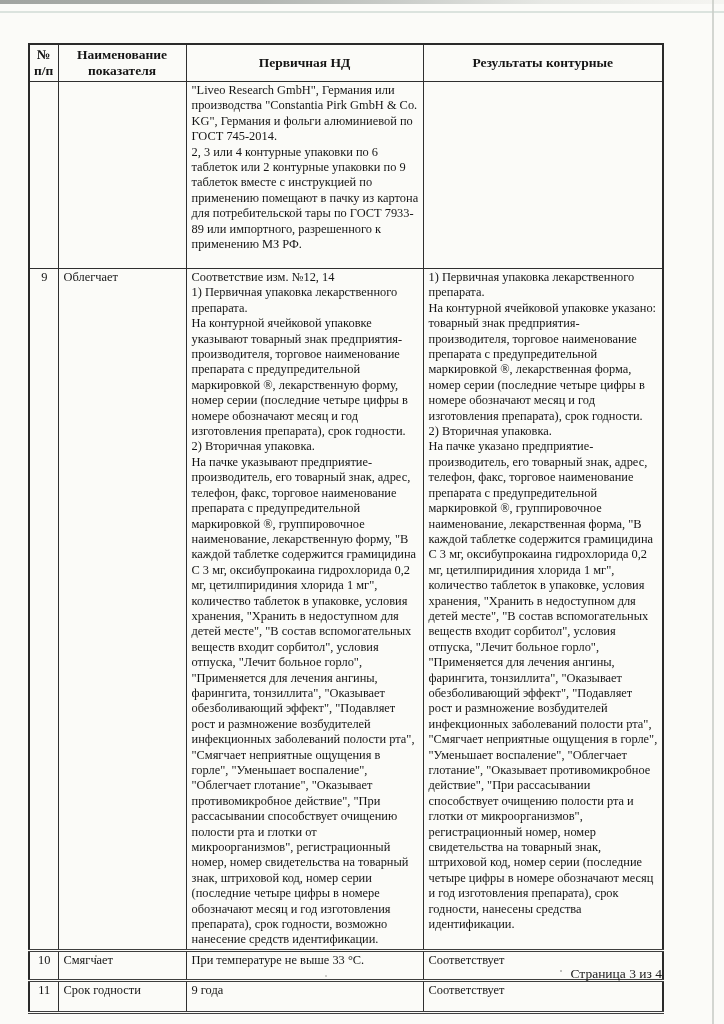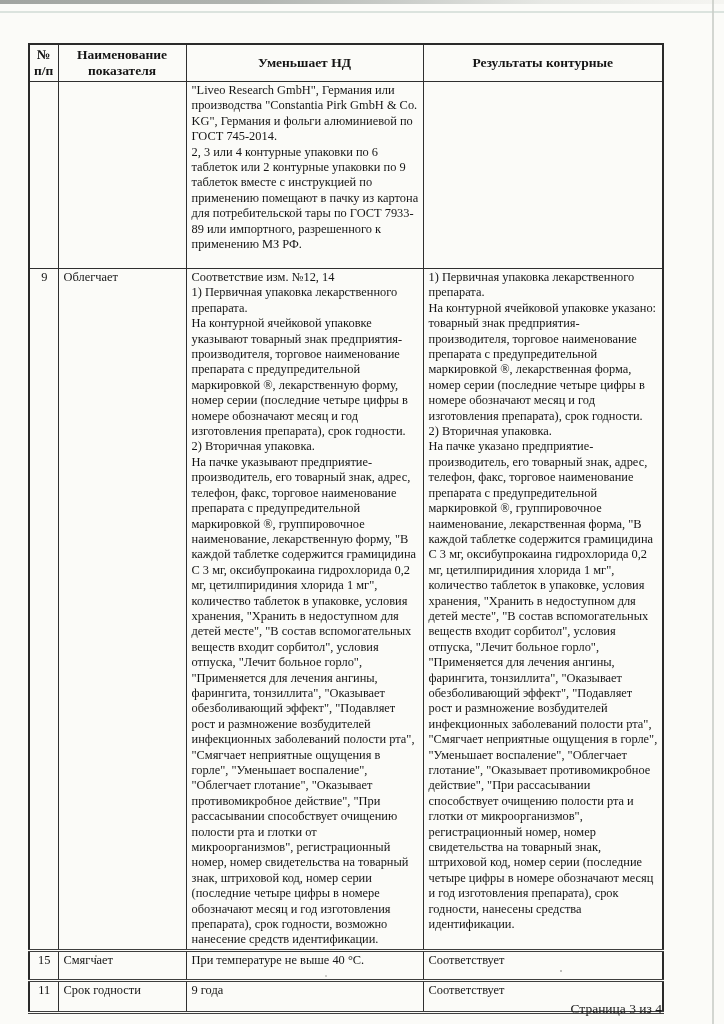--- a/index.html
+++ b/index.html
@@ -52,21 +52,21 @@
   .r-0{height:187px;}
   .r-1{height:629px;}
   .r-2{height:30px;}
   .r-3{height:32px;}
   .c-num{text-align:center;padding-left:1px;padding-right:1px;}
   .r-2 td{border-top:3px double #3e3e3e;}
   .r-3 td{border-top:3px double #3e3e3e;border-bottom:3px double #3e3e3e;margin-top:24px;}
   .footer{
     position:absolute;top:966px;left:0;width:662px;
     text-align:right;
-    font-size:13.5px;color:#1b1b1b;margin-top:35px;
+    font-size:13.5px;color:#1b1b1b;
   }
 </style>
 </head>
 <body>
 
 <div class="page">
   <div class="scan-top"></div>
   <div class="scan-topline"></div>
   <div class="scan-right"></div>
   <div class="scan-speck"></div>
@@ -77,21 +77,21 @@
       <col style="width:128px">
       <col style="width:237px">
       <col style="width:240px">
     </colgroup>
     <thead>
       <tr class="r-head">
         <th>№
 п/п</th>
         <th>Наименование
 показателя</th>
-        <th>Уменьшает НД</th>
+        <th>Первичная НД</th>
         <th>Результаты контурные</th>
       </tr>
     </thead>
     <tbody>
       <tr class="r-0">
         <td class="c-num"></td>
         <td></td>
         <td>"Liveo Research GmbH", Германия или производства "Constantia Pirk GmbH &amp; Co. KG", Германия и фольги алюминиевой по ГОСТ 745-2014.
 2, 3 или 4 контурные упаковки по 6 таблеток или 2 контурные упаковки по 9 таблеток вместе с инструкцией по применению помещают в пачку из картона для потребительской тары по ГОСТ 7933-89 или импортного, разрешенного к применению МЗ РФ.</td>
         <td></td>
@@ -103,23 +103,23 @@
 1) Первичная упаковка лекарственного препарата.
 На контурной ячейковой упаковке указывают товарный знак предприятия-производителя, торговое наименование препарата с предупредительной маркировкой ®, лекарственную форму, номер серии (последние четыре цифры в номере обозначают месяц и год изготовления препарата), срок годности.
 2) Вторичная упаковка.
 На пачке указывают предприятие-производитель, его товарный знак, адрес, телефон, факс, торговое наименование препарата с предупредительной маркировкой ®, группировочное наименование, лекарственную форму, "В каждой таблетке содержится грамицидина С 3 мг, оксибупрокаина гидрохлорида 0,2 мг, цетилпиридиния хлорида 1 мг", количество таблеток в упаковке, условия хранения, "Хранить в недоступном для детей месте", "В состав вспомогательных веществ входит сорбитол", условия отпуска, "Лечит больное горло", "Применяется для лечения ангины, фарингита, тонзиллита", "Оказывает обезболивающий эффект", "Подавляет рост и размножение возбудителей инфекционных заболеваний полости рта", "Смягчает неприятные ощущения в горле", "Уменьшает воспаление", "Облегчает глотание", "Оказывает противомикробное действие", "При рассасывании способствует очищению полости рта и глотки от микроорганизмов", регистрационный номер, номер свидетельства на товарный знак, штриховой код, номер серии (последние четыре цифры в номере обозначают месяц и год изготовления препарата), срок годности, возможно нанесение средств идентификации.</td>
         <td>1) Первичная упаковка лекарственного препарата.
 На контурной ячейковой упаковке указано: товарный знак предприятия-производителя, торговое наименование препарата с предупредительной маркировкой ®, лекарственная форма, номер серии (последние четыре цифры в номере обозначают месяц и год изготовления препарата), срок годности.
 2) Вторичная упаковка.
 На пачке указано предприятие-производитель, его товарный знак, адрес, телефон, факс, торговое наименование препарата с предупредительной маркировкой ®, группировочное наименование, лекарственная форма, "В каждой таблетке содержится грамицидина С 3 мг, оксибупрокаина гидрохлорида 0,2 мг, цетилпиридиния хлорида 1 мг", количество таблеток в упаковке, условия хранения, "Хранить в недоступном для детей месте", "В состав вспомогательных веществ входит сорбитол", условия отпуска, "Лечит больное горло", "Применяется для лечения ангины, фарингита, тонзиллита", "Оказывает обезболивающий эффект", "Подавляет рост и размножение возбудителей инфекционных заболеваний полости рта", "Смягчает неприятные ощущения в горле", "Уменьшает воспаление", "Облегчает глотание", "Оказывает противомикробное действие", "При рассасывании способствует очищению полости рта и глотки от микроорганизмов", регистрационный номер, номер свидетельства на товарный знак, штриховой код, номер серии (последние четыре цифры в номере обозначают месяц и год изготовления препарата), срок годности, нанесены средства идентификации.</td>
       </tr>
       <tr class="r-2">
-        <td class="c-num">15</td>
+        <td class="c-num">10</td>
         <td>Смягчает</td>
-        <td>При температуре не выше 40 °С.</td>
+        <td>При температуре не выше 33 °С.</td>
         <td>Соответствует</td>
       </tr>
       <tr class="r-3">
         <td class="c-num">11</td>
         <td>Срок годности</td>
         <td>9 года</td>
         <td>Соответствует</td>
       </tr>
     </tbody>
   </table>

